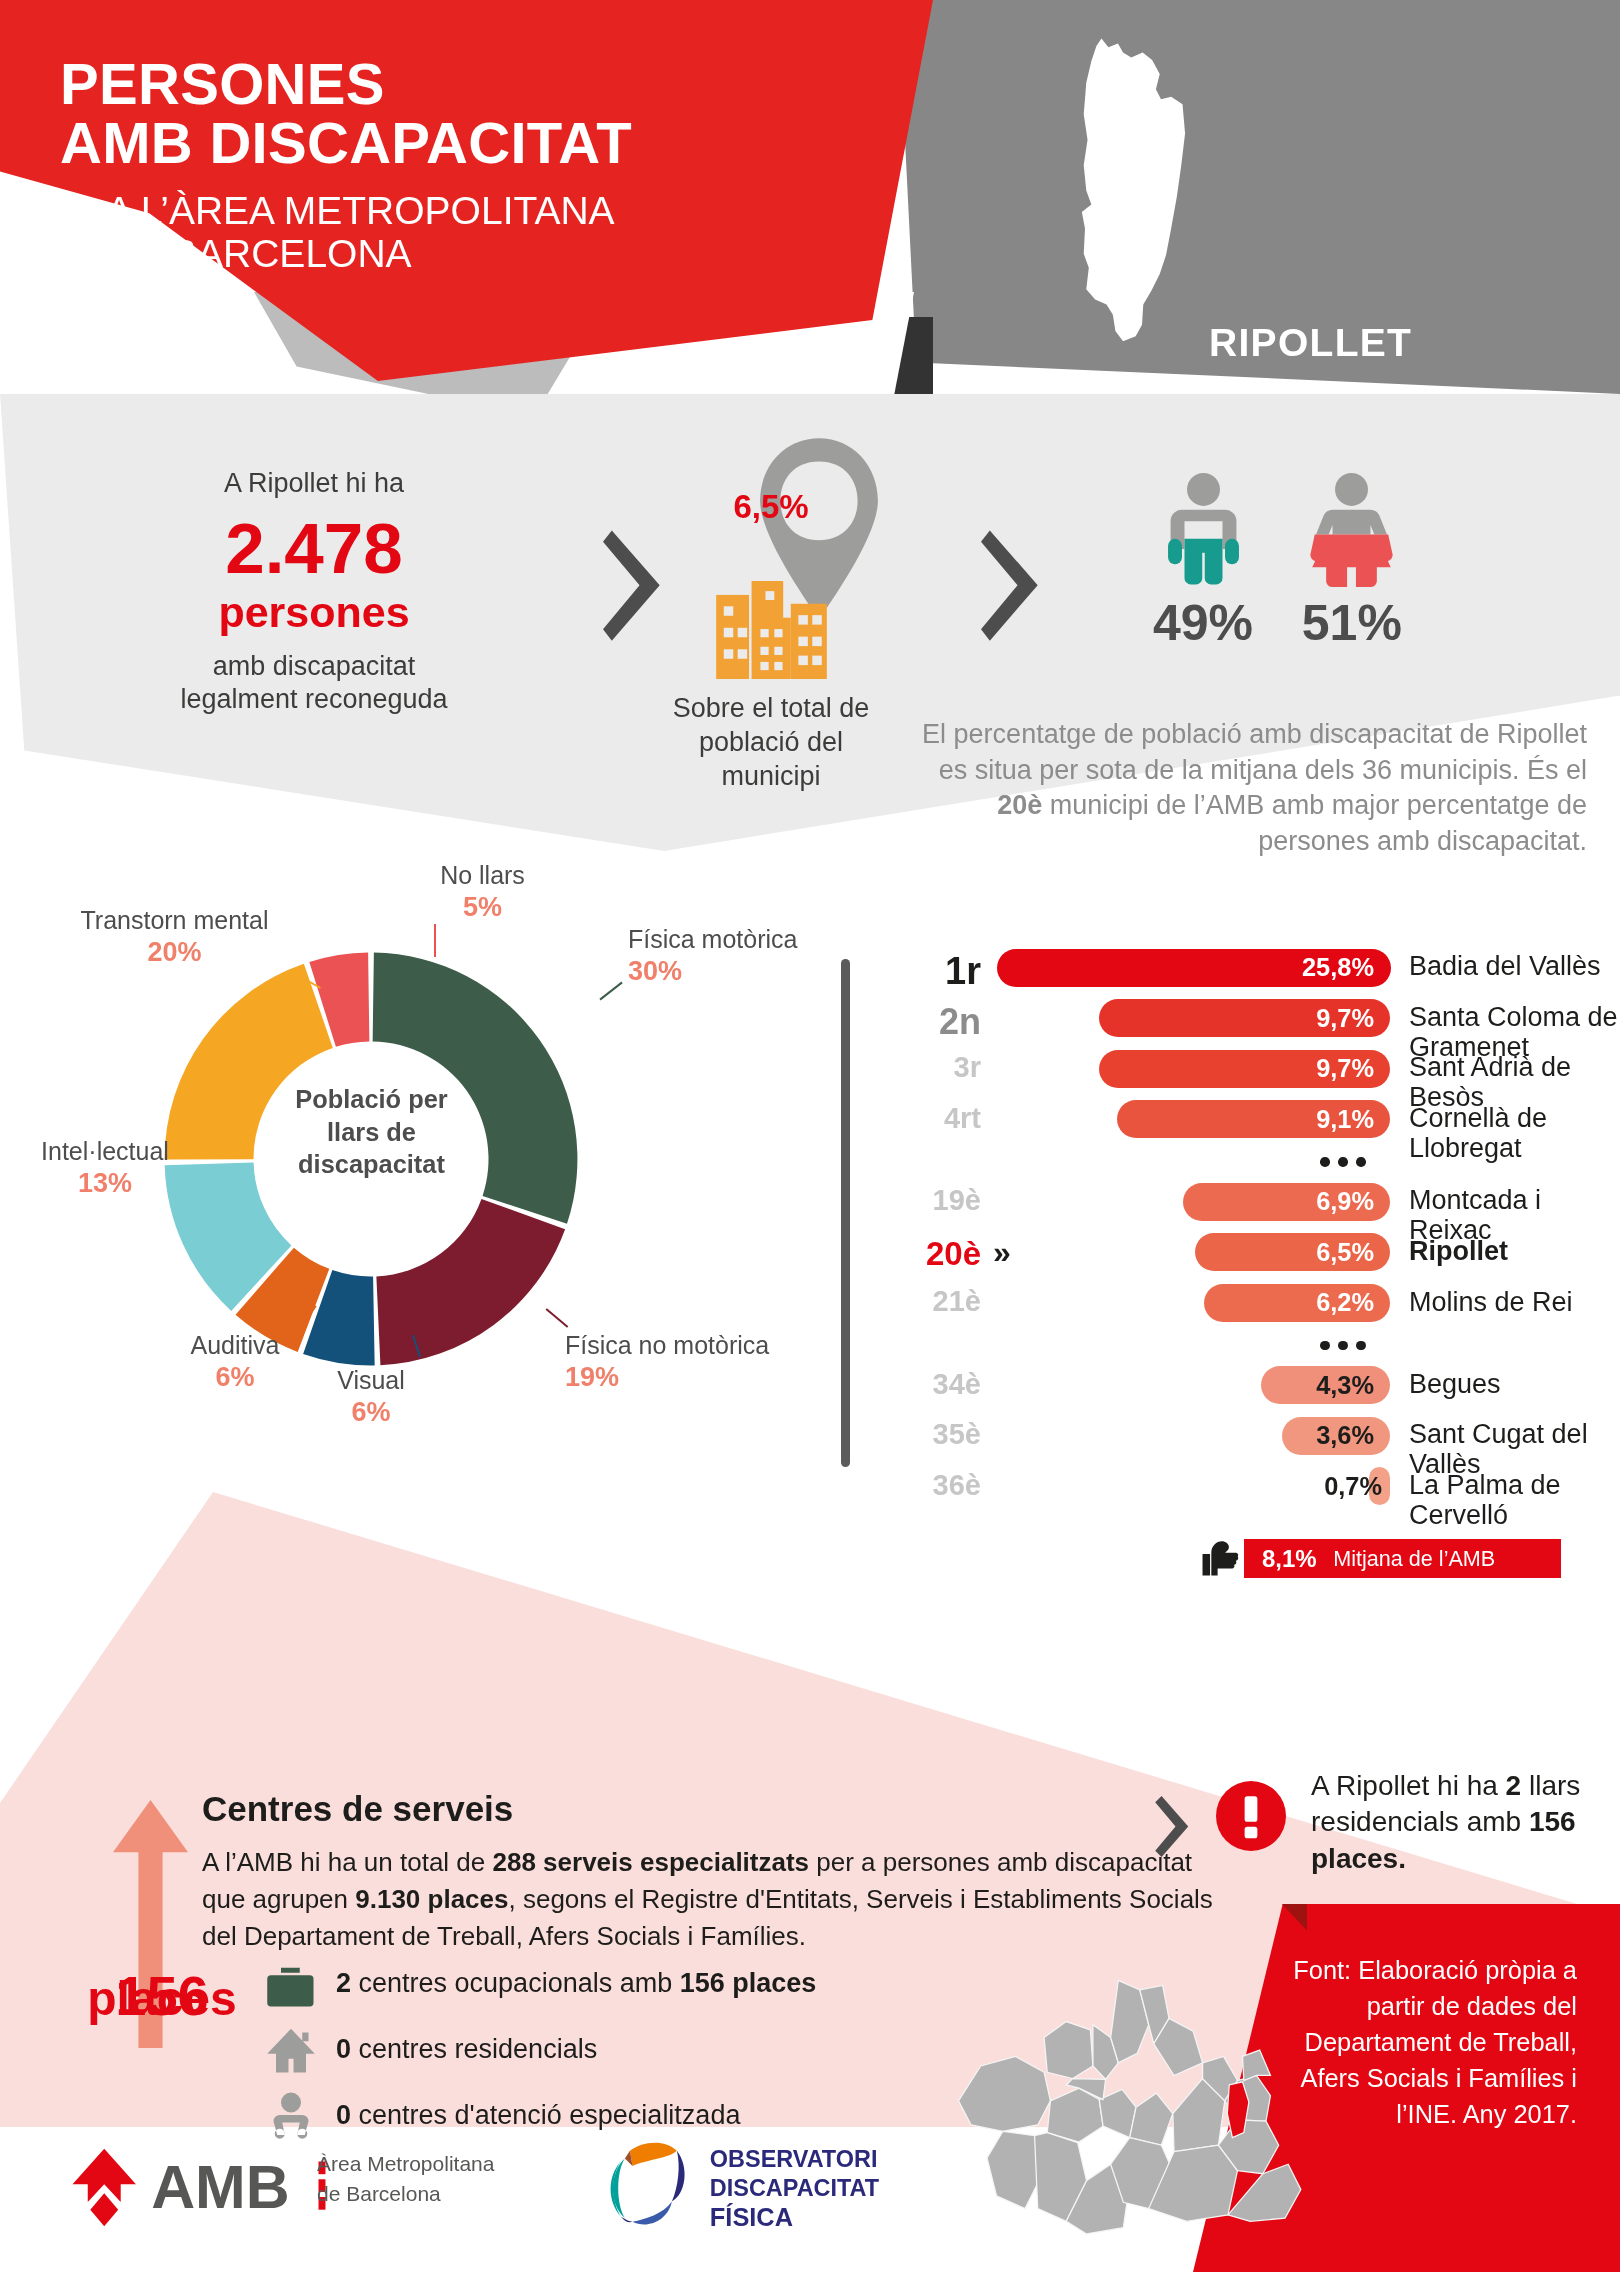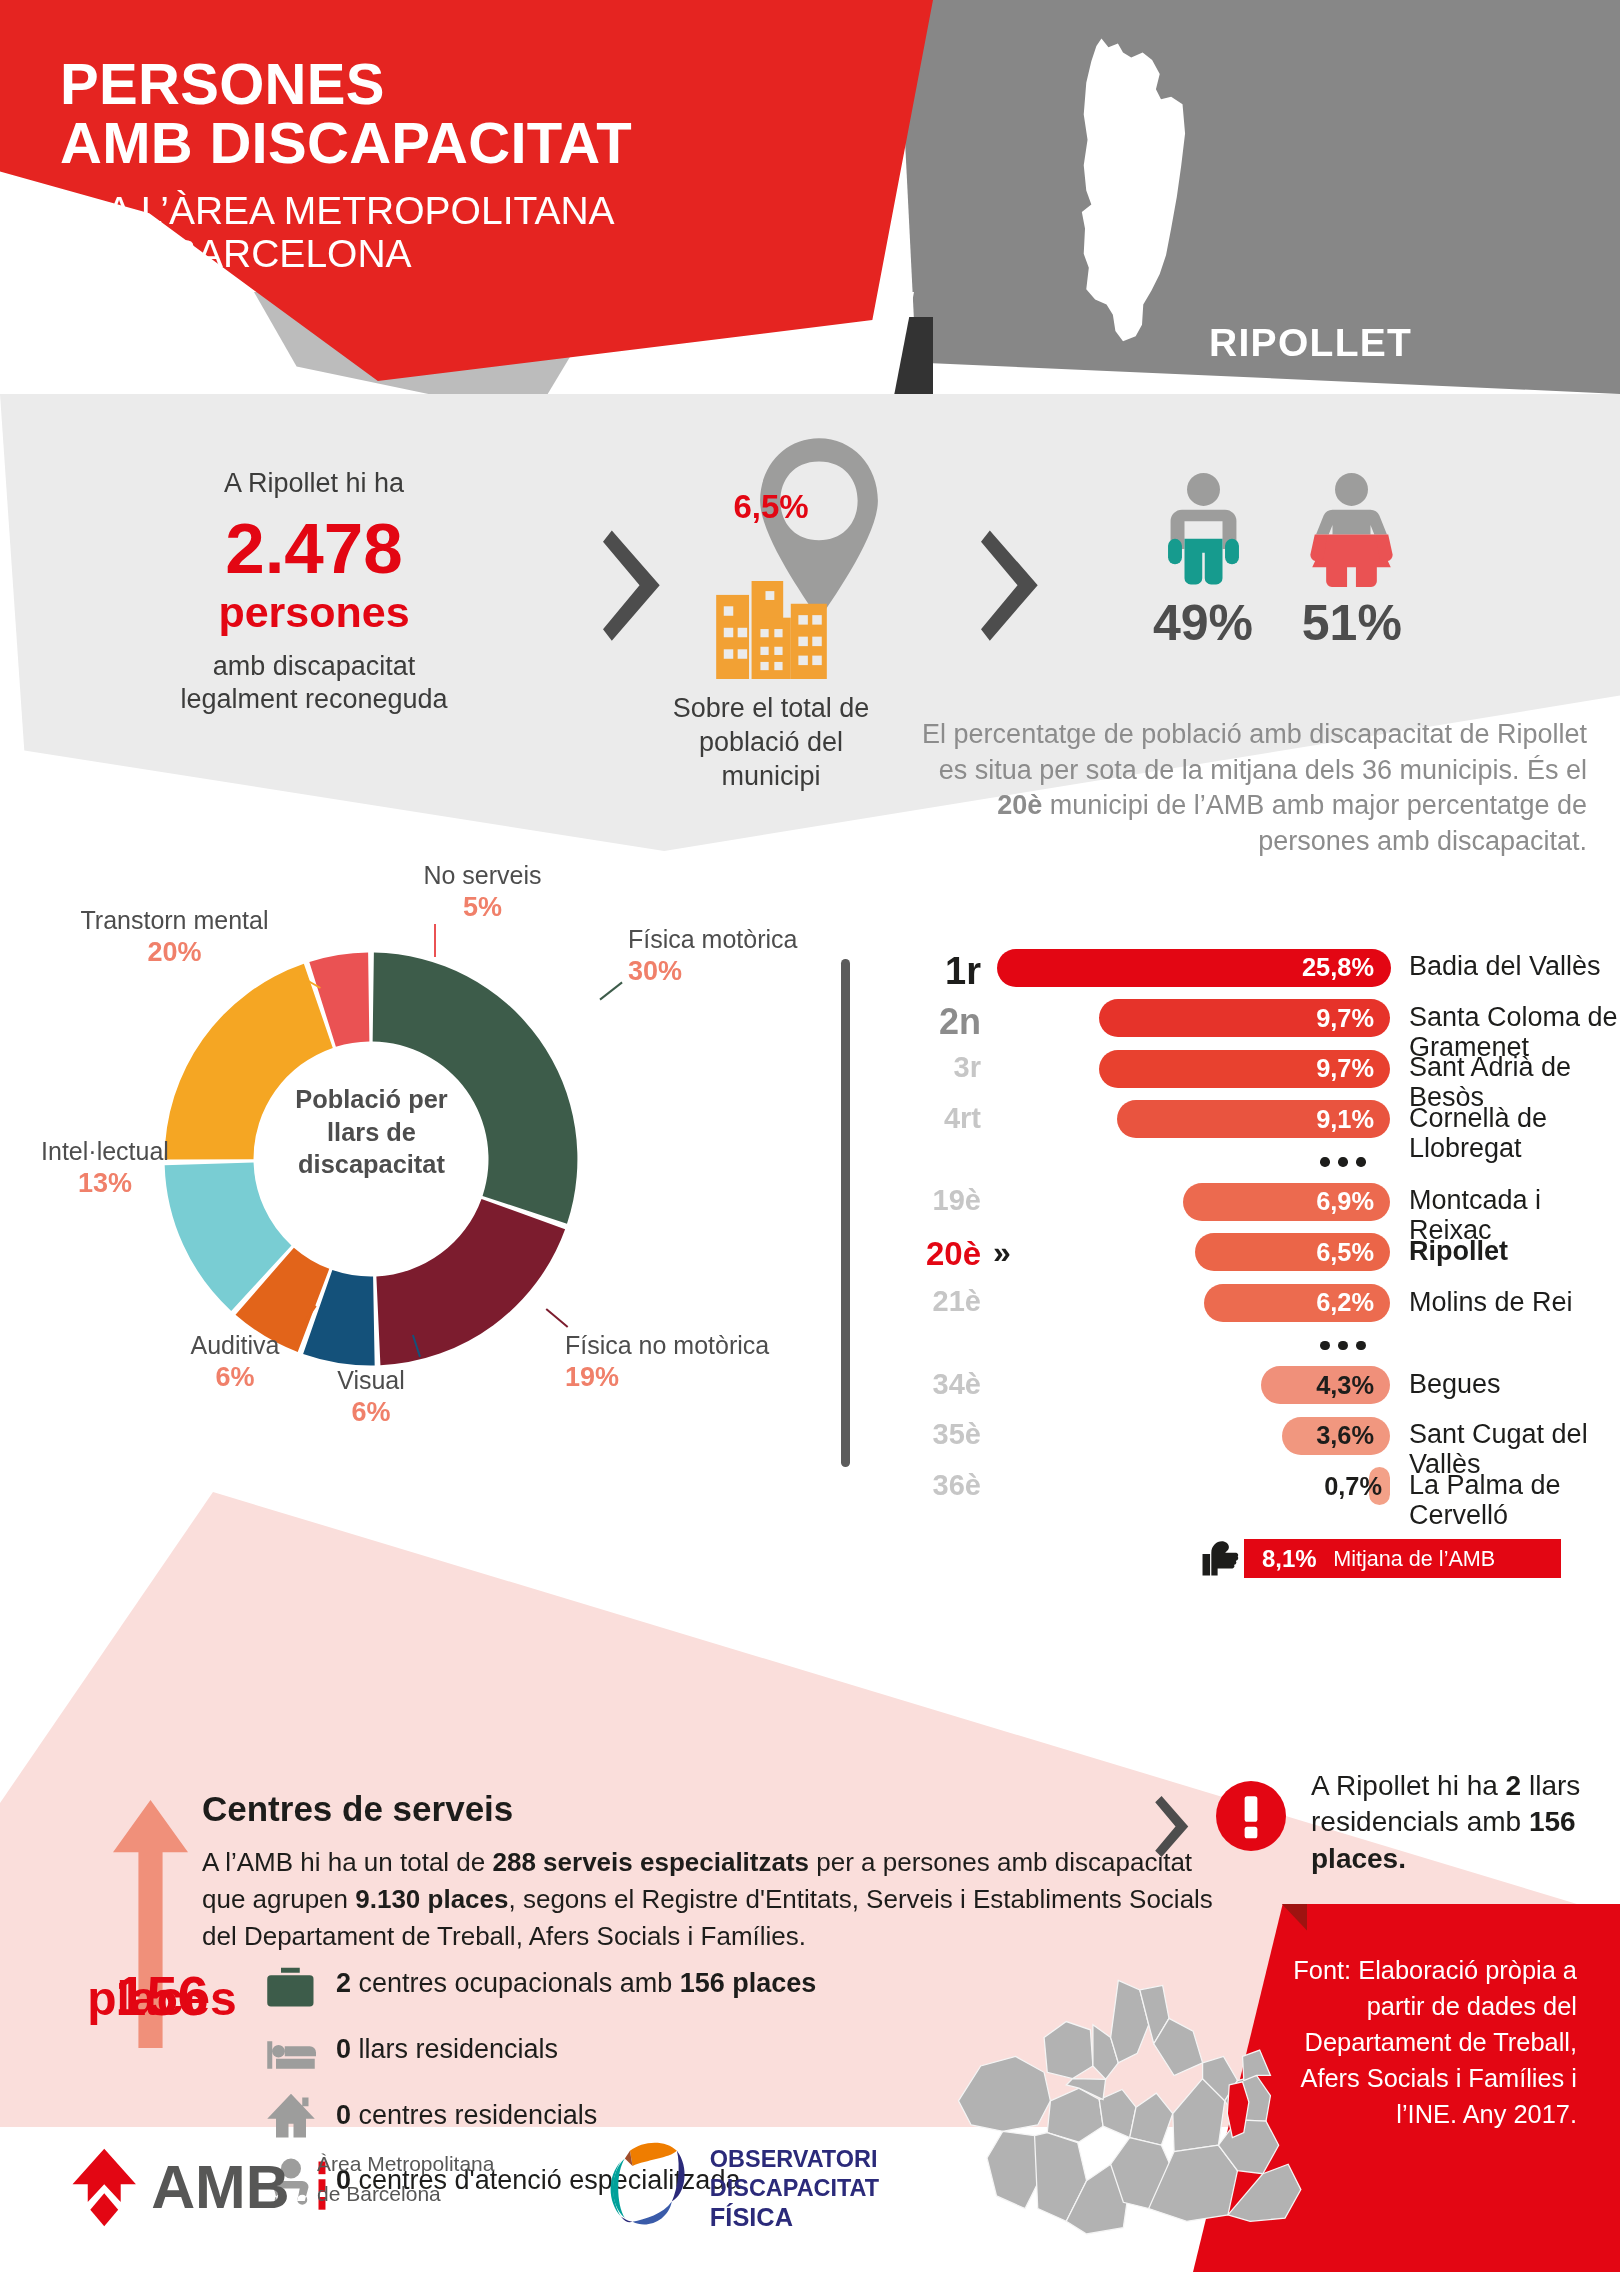--- a/index.html
+++ b/index.html
@@ -253,21 +253,21 @@
       </g>
   </svg>
   <div id="donut-center">
     <div>Població per</div>
     <div>llars de</div>
     <div>discapacitat</div>
   </div>
 </div>
 
 <div class="dlabel c" style="left:381px;top:860px;width:203px;">
-  <span>No serveis</span>
+  <span>No llars</span>
   <span class="pct">5%</span>
 </div>
 <div class="dlabel c" style="left:60px;top:905px;width:229px;">
   <span>Transtorn mental</span>
   <span class="pct">20%</span>
 </div>
 <div class="dlabel c" style="left:16px;top:1136px;width:178px;">
   <span>Intel·lectual</span>
   <span class="pct">13%</span>
 </div>
@@ -392,26 +392,20 @@
 
 <div id="places-num">156</div>
 <div id="places-word">places</div>
 
 <div id="cs-list">
     <div class="cs-item">
       <svg class="cs-ico" viewBox="0 0 80 80">
         <path d="M24 22 h30 v-8 h-30 Z M8 26 h62 a6 6 0 0 1 6 6 v38 a6 6 0 0 1 -6 6 h-62 a6 6 0 0 1 -6 -6 v-38 a6 6 0 0 1 6 -6 Z M30 46 h18 v12 h-18 Z" fill="#3d5c4a"></path>
       </svg>
       <div class="cs-txt"><b>2</b> centres ocupacionals amb <b>156 places</b></div>
-    </div>
-    <div class="cs-item">
-      <svg class="cs-ico" viewBox="0 0 80 80">
-        <path d="M2 26 h8 v44 h-8 Z M16 54 h62 v16 h-62 Z M30 34 h40 a10 10 0 0 1 10 10 v6 h-50 Z M20 32 a10 10 0 1 1 0 20 a10 10 0 0 1 0 -20 Z" fill="#9d9d9c"></path>
-      </svg>
-      <div class="cs-txt"><b>0</b> llars residencials</div>
     </div>
     <div class="cs-item">
       <svg class="cs-ico" viewBox="0 0 80 80">
         <path d="M40 6 L78 46 h-14 v30 h-20 v-22 h-8 v22 h-20 v-30 h-14 Z M58 12 h10 v14 h-10 Z" fill="#9d9d9c"></path>
       </svg>
       <div class="cs-txt"><b>0</b> centres residencials</div>
     </div>
     <div class="cs-item">
       <svg class="cs-ico" viewBox="0 0 80 80">
         <path d="M40 4 a16 16 0 1 1 0 32 a16 16 0 0 1 0 -32 Z M22 40 h36 a10 10 0 0 1 10 10 l-6 22 h-12 l4 -20 h-28 l4 20 h-12 l-6 -22 a10 10 0 0 1 10 -10 Z M22 62 a8 8 0 1 0 0 16 a8 8 0 0 0 0 -16 Z M58 62 a8 8 0 1 0 0 16 a8 8 0 0 0 0 -16 Z" fill="#9d9d9c"></path>

